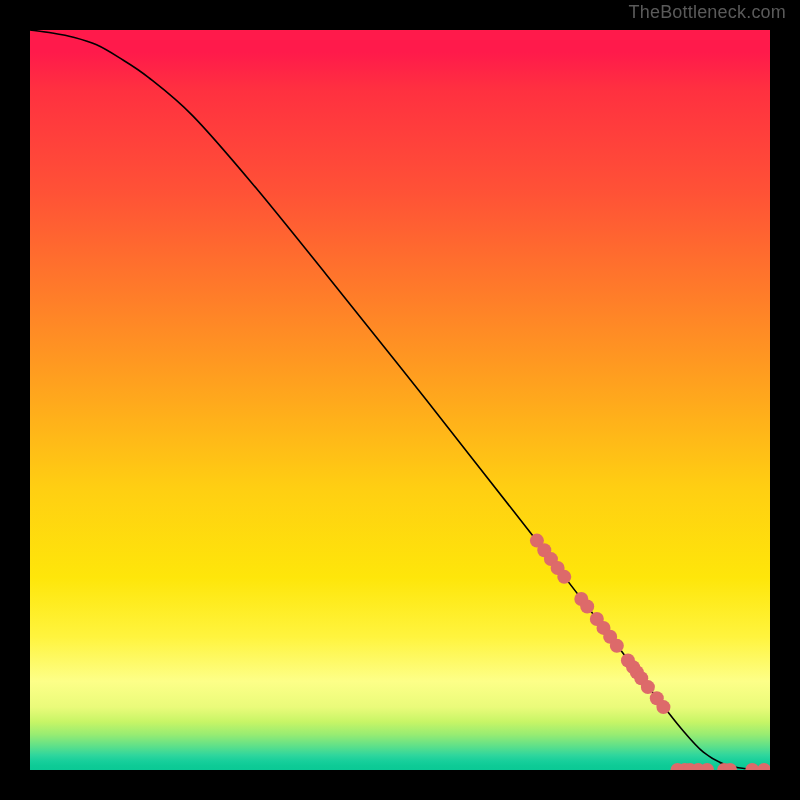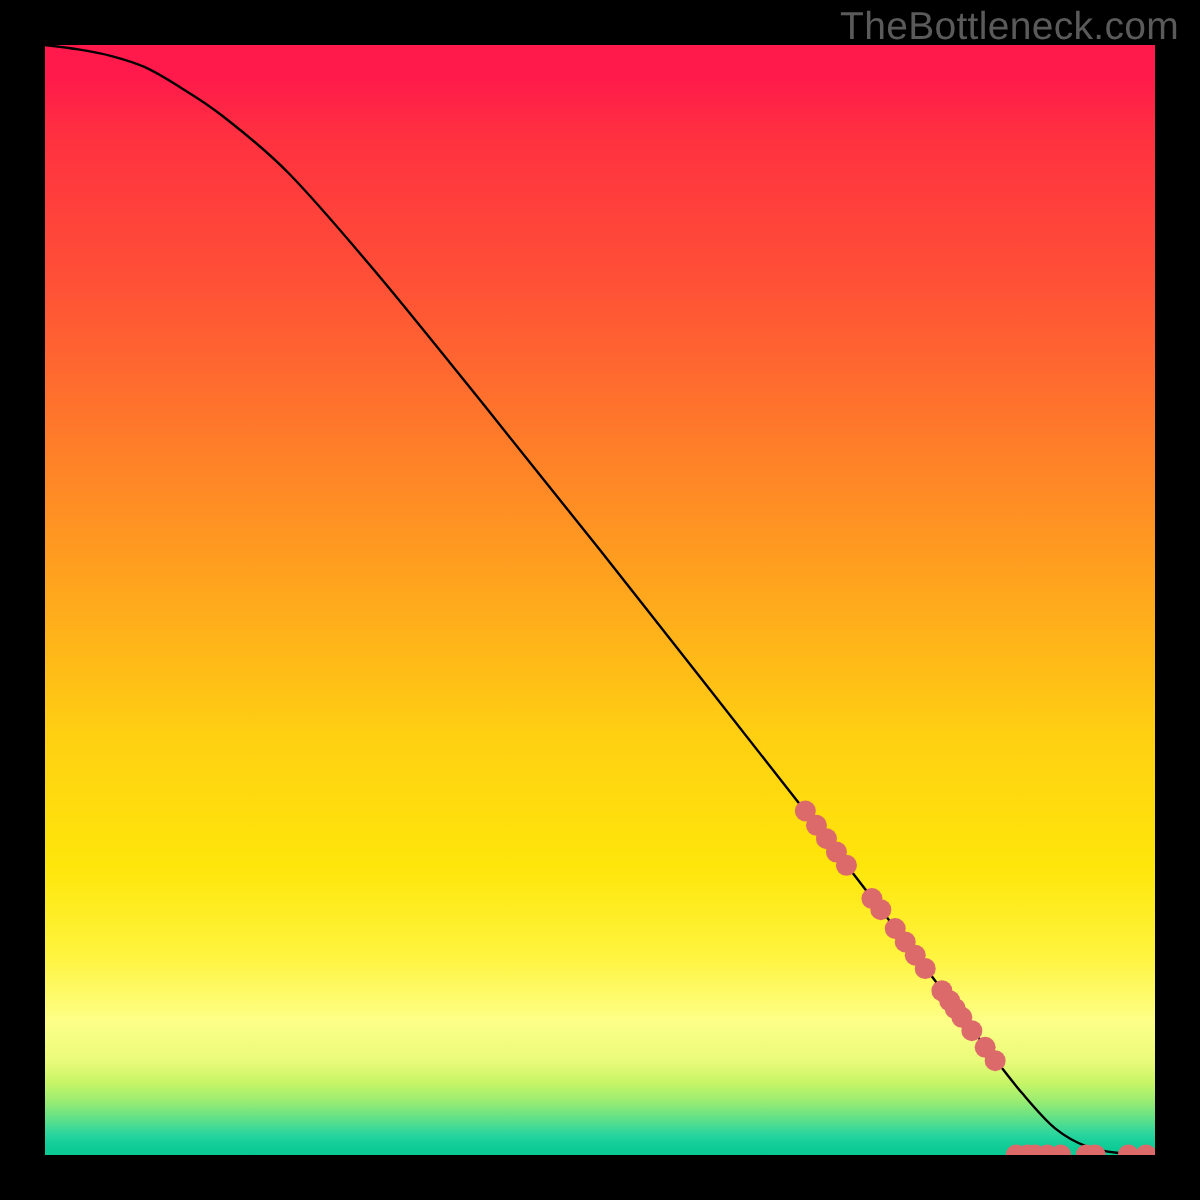--- a/index.html
+++ b/index.html
@@ -14,21 +14,21 @@
   .frame {
     position: relative;
     width: 800px;
     height: 800px;
   }
   .watermark {
     position: absolute;
     top: 2px;
     right: 14px;
     color: #5a5a5a;
-    font-size: 26px;
+    font-size: 18px;
     font-weight: 500;
     letter-spacing: 0.2px;
     z-index: 10;
   }
   .plot {
     position: absolute;
     left: 30px;
     top: 30px;
     width: 740px;
     height: 740px;

